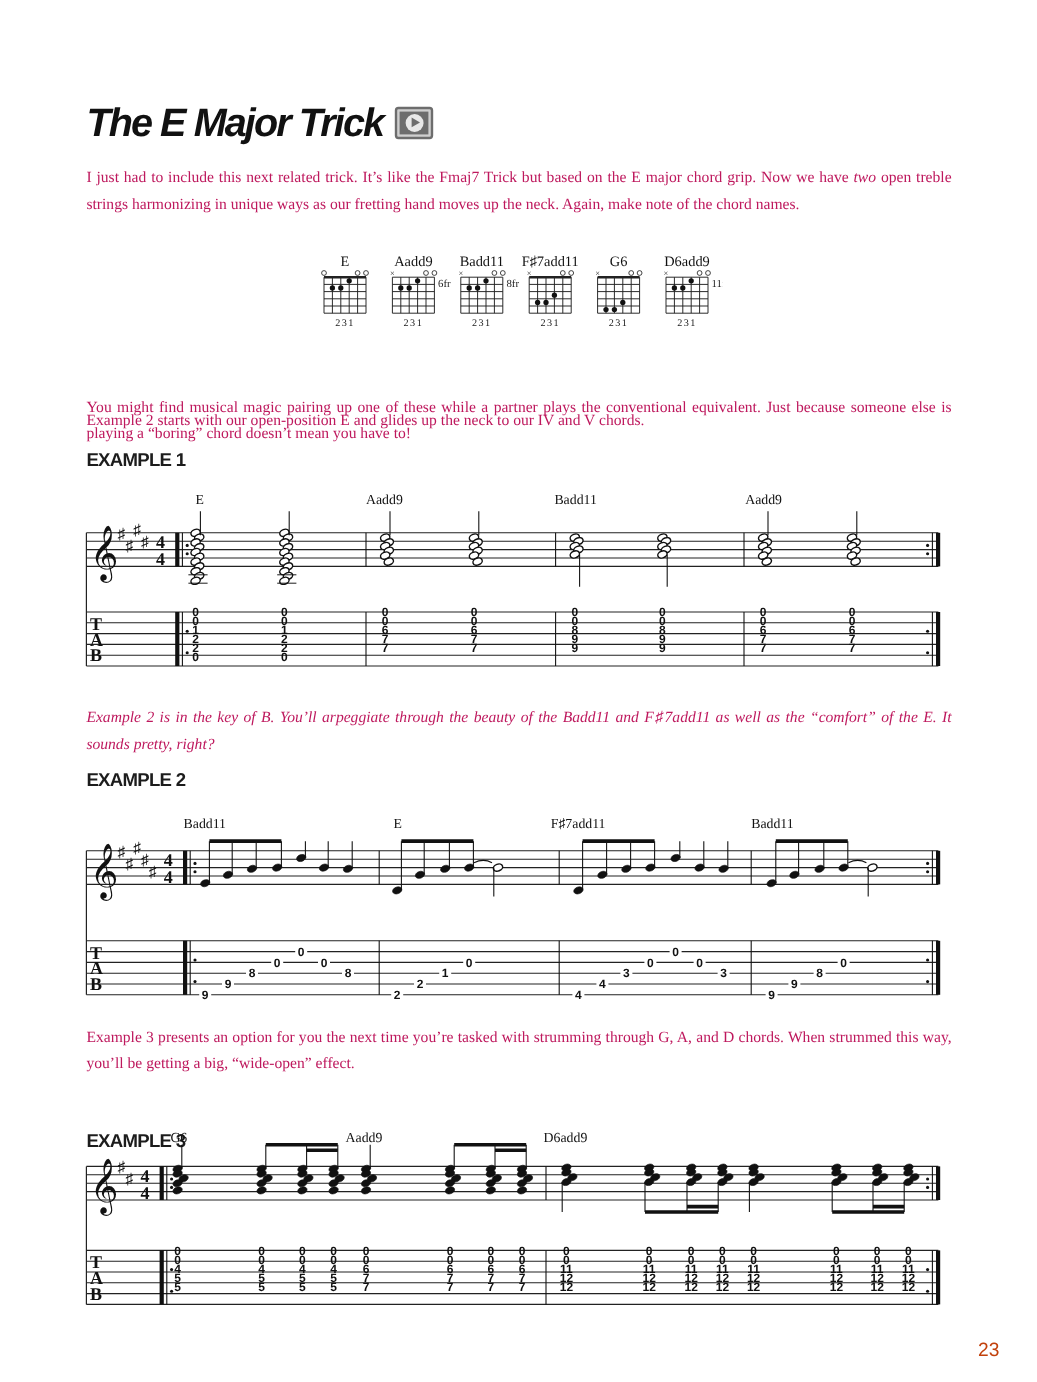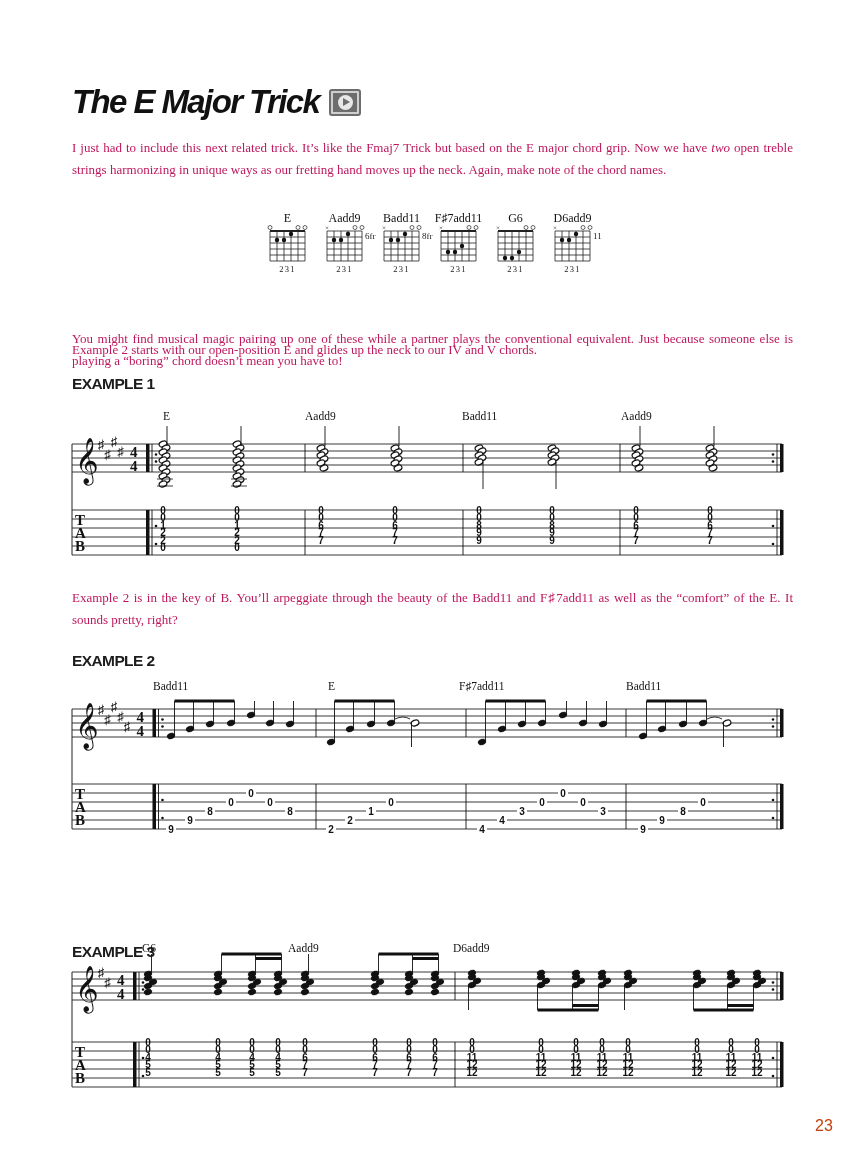--- a/index.html
+++ b/index.html
@@ -344,22 +344,22 @@
       <text x="640" y="136.5" text-anchor="middle" fill="#111" class="tabnum">7</text>
       <ellipse cx="640" cy="41" rx="4" ry="2.8" transform="rotate(-20 640 41)" fill="#fff" stroke="#111" stroke-width="1.2"></ellipse>
       <ellipse cx="643" cy="45" rx="4" ry="2.8" transform="rotate(-20 643 45)" fill="#fff" stroke="#111" stroke-width="1.2"></ellipse>
       <ellipse cx="640" cy="48" rx="4" ry="2.8" transform="rotate(-20 640 48)" fill="#fff" stroke="#111" stroke-width="1.2"></ellipse>
       <ellipse cx="643" cy="52" rx="4" ry="2.8" transform="rotate(-20 643 52)" fill="#fff" stroke="#111" stroke-width="1.2"></ellipse>
       <ellipse cx="640" cy="56" rx="4" ry="2.8" transform="rotate(-20 640 56)" fill="#fff" stroke="#111" stroke-width="1.2"></ellipse>
       <ellipse cx="643" cy="61" rx="4" ry="2.8" transform="rotate(-20 643 61)" fill="#fff" stroke="#111" stroke-width="1.2"></ellipse>
       <line x1="644" y1="19" x2="644" y2="39" stroke="#111" stroke-width="0.9"></line>
     </svg>
 
-  <p class="para" style="top:570px;">Example 2 is in the key of B. You’ll arpeggiate through the beauty of the Badd11 and F♯7add11 as well as the “com­fort” of the E. It sounds pretty, right?</p>
-  <div class="ex-heading" style="top:625px;margin-top:10px;">EXAMPLE 2</div>
+  <p class="para" style="top:570px;font-style:italic;">Example 2 is in the key of B. You’ll arpeggiate through the beauty of the Badd11 and F♯7add11 as well as the “com­fort” of the E. It sounds pretty, right?</p>
+  <div class="ex-heading" style="top:625px;">EXAMPLE 2</div>
   <svg class="notation" id="ex2" style="top:658px;" width="730" height="160">
       <line x1="2" y1="34" x2="712" y2="34" stroke="#222" stroke-width="0.9"></line>
       <line x1="2" y1="41" x2="712" y2="41" stroke="#222" stroke-width="0.9"></line>
       <line x1="2" y1="48" x2="712" y2="48" stroke="#222" stroke-width="0.9"></line>
       <line x1="2" y1="55" x2="712" y2="55" stroke="#222" stroke-width="0.9"></line>
       <line x1="2" y1="62" x2="712" y2="62" stroke="#222" stroke-width="0.9"></line>
       <line x1="2" y1="109" x2="712" y2="109" stroke="#222" stroke-width="0.9"></line>
       <line x1="2" y1="118" x2="712" y2="118" stroke="#222" stroke-width="0.9"></line>
       <line x1="2" y1="127" x2="712" y2="127" stroke="#222" stroke-width="0.9"></line>
       <line x1="2" y1="136" x2="712" y2="136" stroke="#222" stroke-width="0.9"></line>
@@ -496,20 +496,21 @@
       <line x1="415.5" y1="26" x2="475.5" y2="26" stroke="#111" stroke-width="3.2"></line>
       <line x1="576.5" y1="26" x2="636.5" y2="26" stroke="#111" stroke-width="3.2"></line>
       <ellipse cx="345" cy="48" rx="4" ry="2.8" transform="rotate(-20 345 48)" fill="#fff" stroke="#111" stroke-width="1.2"></ellipse>
       <line x1="341.5" y1="48" x2="341.5" y2="72" stroke="#111" stroke-width="0.9"></line>
       <path d="M325 44 Q333 40 340 44" fill="none" stroke="#111" stroke-width="0.9"></path>
       <ellipse cx="657" cy="48" rx="4" ry="2.8" transform="rotate(-20 657 48)" fill="#fff" stroke="#111" stroke-width="1.2"></ellipse>
       <line x1="653.5" y1="48" x2="653.5" y2="72" stroke="#111" stroke-width="0.9"></line>
       <path d="M637 44 Q645 40 652 44" fill="none" stroke="#111" stroke-width="0.9"></path>
     </svg>
 
+  <p class="para" style="top:836px;">Example 3 presents an option for you the next time you’re tasked with strumming through G, A, and D chords. When strummed this way, you’ll be getting a big, “wide-open” effect.</p>
   <div class="ex-heading" style="top:891px;margin-top:35px;">EXAMPLE 3</div>
   <svg class="notation" id="ex3" style="top:922px;" width="730" height="165">
       <line x1="2" y1="33" x2="712" y2="33" stroke="#222" stroke-width="0.9"></line>
       <line x1="2" y1="40" x2="712" y2="40" stroke="#222" stroke-width="0.9"></line>
       <line x1="2" y1="47" x2="712" y2="47" stroke="#222" stroke-width="0.9"></line>
       <line x1="2" y1="54" x2="712" y2="54" stroke="#222" stroke-width="0.9"></line>
       <line x1="2" y1="61" x2="712" y2="61" stroke="#222" stroke-width="0.9"></line>
       <line x1="2" y1="103" x2="712" y2="103" stroke="#222" stroke-width="0.9"></line>
       <line x1="2" y1="112" x2="712" y2="112" stroke="#222" stroke-width="0.9"></line>
       <line x1="2" y1="121" x2="712" y2="121" stroke="#222" stroke-width="0.9"></line>

